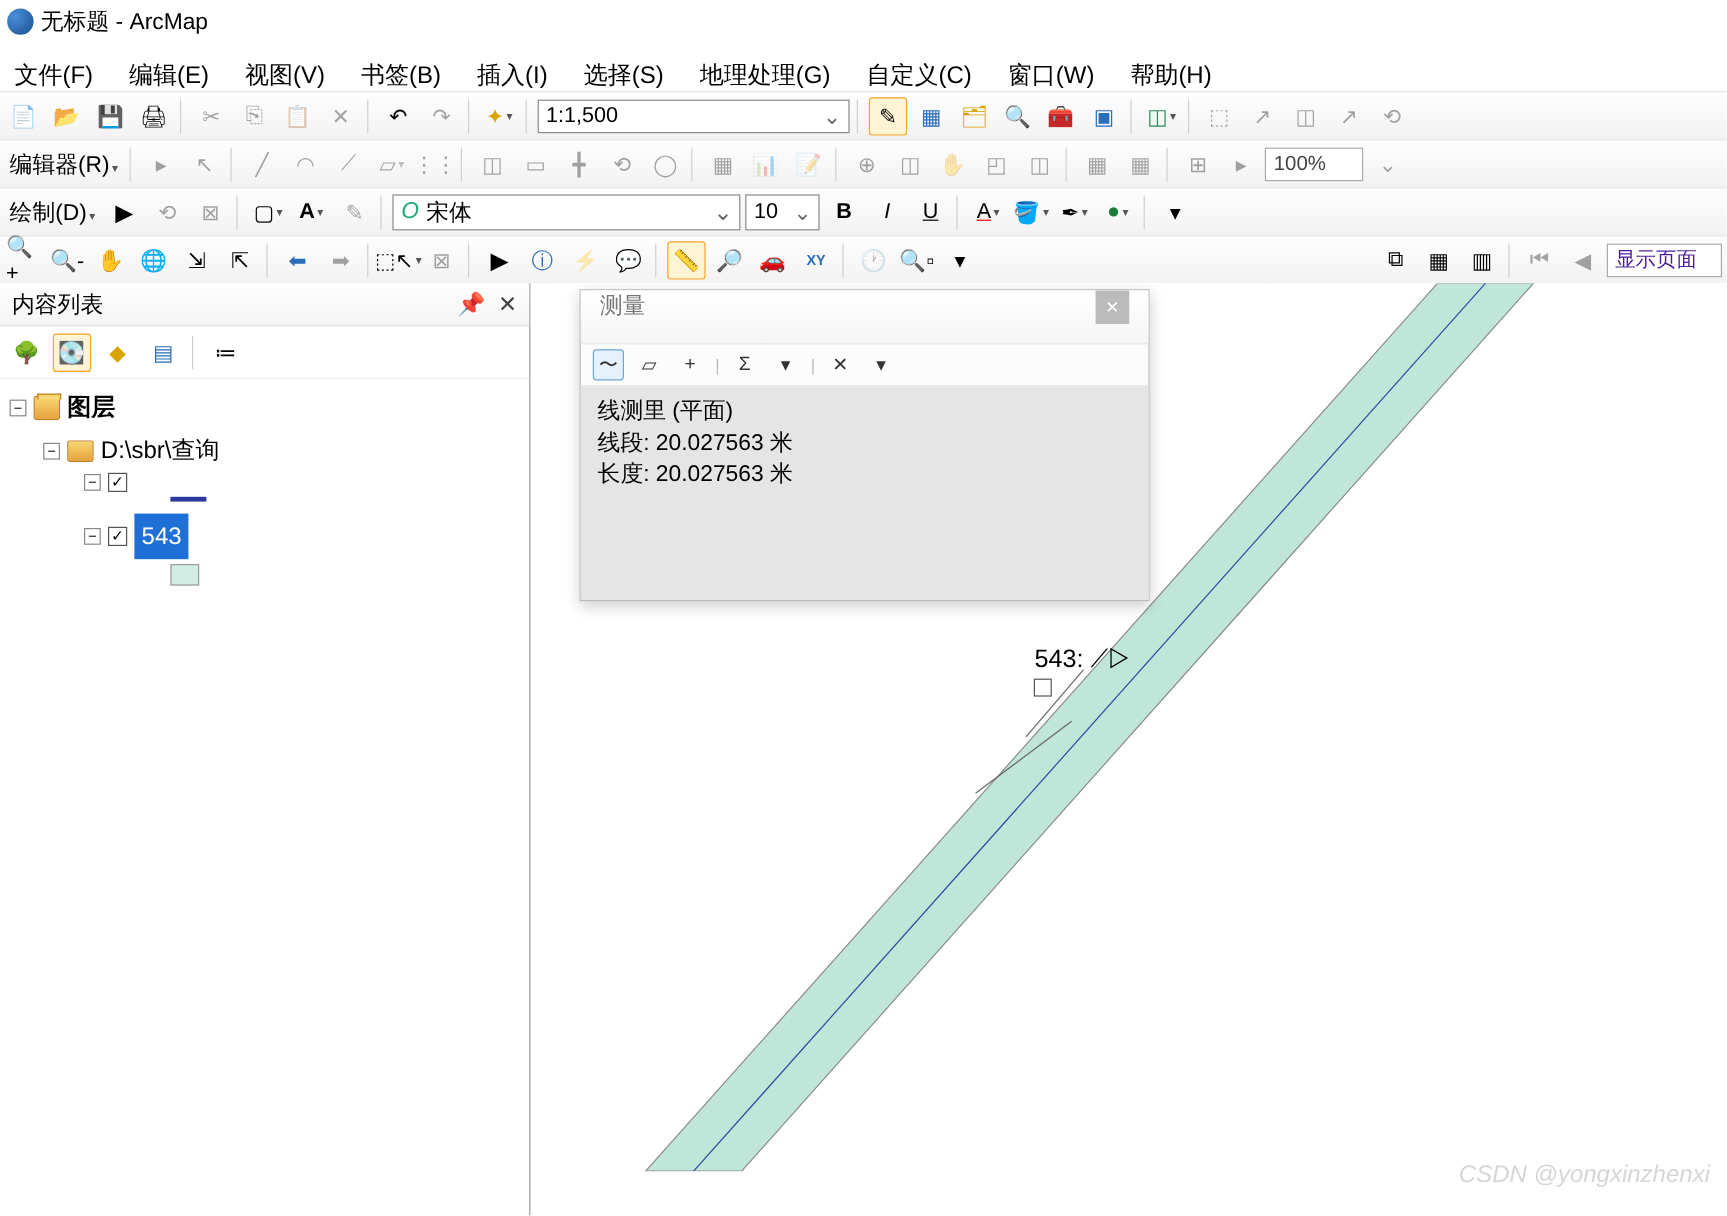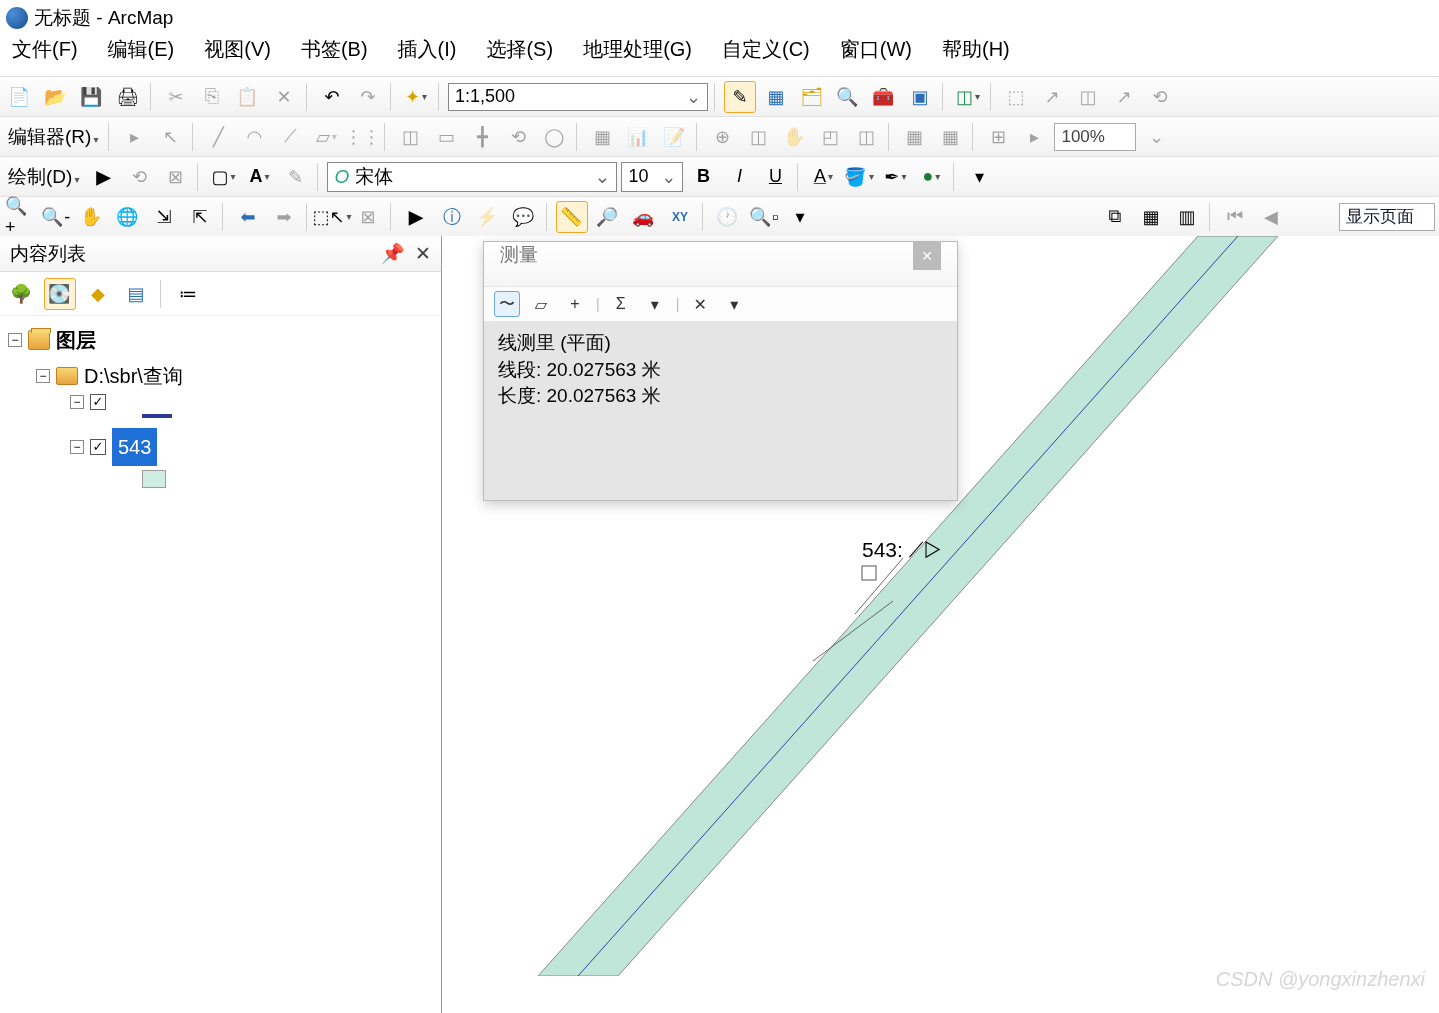--- a/index.html
+++ b/index.html
@@ -1,19 +1,19 @@
 <!DOCTYPE html>
 <html><head>
 <meta charset="utf-8">
 <style>
 * { box-sizing: border-box; margin: 0; padding: 0; font-family: "Microsoft YaHei", Arial, sans-serif; }
 body { background: #fff; width: 1439px; height: 1013px; overflow: hidden; position: relative; font-size: 14px; color: #000; }
 .title-bar { height: 36px; display: flex; align-items: center; padding-left: 6px; background: #fff; font-size: 19px; }
 .app-icon { width: 22px; height: 22px; margin-right: 6px; background: radial-gradient(circle at 30% 30%, #4a90d9, #1a4d8f); border-radius: 50%; }
-.menu-bar { height: 40px; display: flex; align-items: flex-start; gap: 30px; padding: 0 12px; font-size: 20px; background: #fff; }
+.menu-bar { height: 40px; display: flex; align-items: flex-end; gap: 30px; padding: 0 12px; font-size: 20px; background: #fff; }
 .toolbar { display: flex; align-items: center; height: 40px; padding: 2px 4px; gap: 4px; border-top: 1px solid #e0e0e0; background: linear-gradient(#fefefe,#f2f2f2); }
 .btn { width: 32px; height: 32px; display: inline-flex; align-items: center; justify-content: center; border: 1px solid transparent; border-radius: 3px; font-size: 18px; cursor: pointer; }
 .btn.active { border-color: #f5a623; background: #fff3d6; }
 .btn.disabled { opacity: .35; cursor: default; }
 .sep { width: 4px; height: 28px; border-left: 1px solid #d0d0d0; margin: 0 2px; }
 .dropdown-arrow::after { content: "▾"; font-size: 10px; margin-left: 2px; color: #555; }
 .scale-box { width: 260px; height: 28px; border: 1px solid #888; background: #fff; display: flex; align-items: center; padding: 0 6px; font-family: monospace; font-size: 18px; }
 .scale-box .dd { margin-left: auto; color: #666; cursor: pointer; }
 .text-label { font-size: 19px; padding: 0 4px; white-space: nowrap; }
 .font-box { width: 290px; height: 30px; border: 1px solid #888; background: #fff; display: flex; align-items: center; padding: 0 6px; font-size: 19px; }
@@ -39,21 +39,21 @@
 .map svg { position: absolute; top: 0; left: 0; }
 .map-label { position: absolute; font-size: 21px; color: #000; top: 302px; left: 404px; }
 .measure-panel { position: absolute; top: 5px; left: 25px; width: 475px; background: #fcfcfc; border: 1px solid #bbb; box-shadow: 0 4px 12px rgba(0,0,0,.2); }
 .mp-title { height: 44px; display: flex; align-items: flex-start; padding: 0 16px; color: #777; font-size: 19px; background:linear-gradient(#fff,#f5f5f5); }
 .mp-close { margin-left: auto; width: 28px; height: 28px; background: #bbb; display: flex; align-items: center; justify-content: center; color: #fff; font-size: 14px; cursor: pointer; }
 .mp-tools { height: 36px; display: flex; align-items: center; gap: 8px; padding: 0 10px; border-top: 1px solid #e5e5e5; border-bottom: 1px solid #e5e5e5; }
 .mp-btn { width: 26px; height: 26px; display: inline-flex; align-items: center; justify-content: center; border: 1px solid transparent; border-radius: 3px; color: #333; cursor: pointer; font-size:16px; }
 .mp-btn.active { border-color: #6aa8de; background: #e6f2fb; }
 .mp-body { padding: 8px 14px 90px; font-size: 19px; line-height: 1.4; background:#e5e5e5; }
 .watermark { position: absolute; bottom: 22px; right: 14px; color: #d6d6d6; font-size: 20px; font-style: italic; }
-.show-page { width: 96px; height: 28px; border: 1px solid #aaa; background: #fff; display: inline-flex; align-items: center; padding: 0 6px; font-size: 17px; color:#0f172a;margin-left:48px; }
+.show-page { width: 96px; height: 28px; border: 1px solid #aaa; background: #fff; display: inline-flex; align-items: center; padding: 0 6px; font-size: 17px; color:#4c1d95; }
 </style>
 </head>
 <body>
 
 <div class="title-bar">
   <span class="app-icon"></span>
   <span>无标题 - ArcMap</span>
 </div>
 
 <div class="menu-bar">

